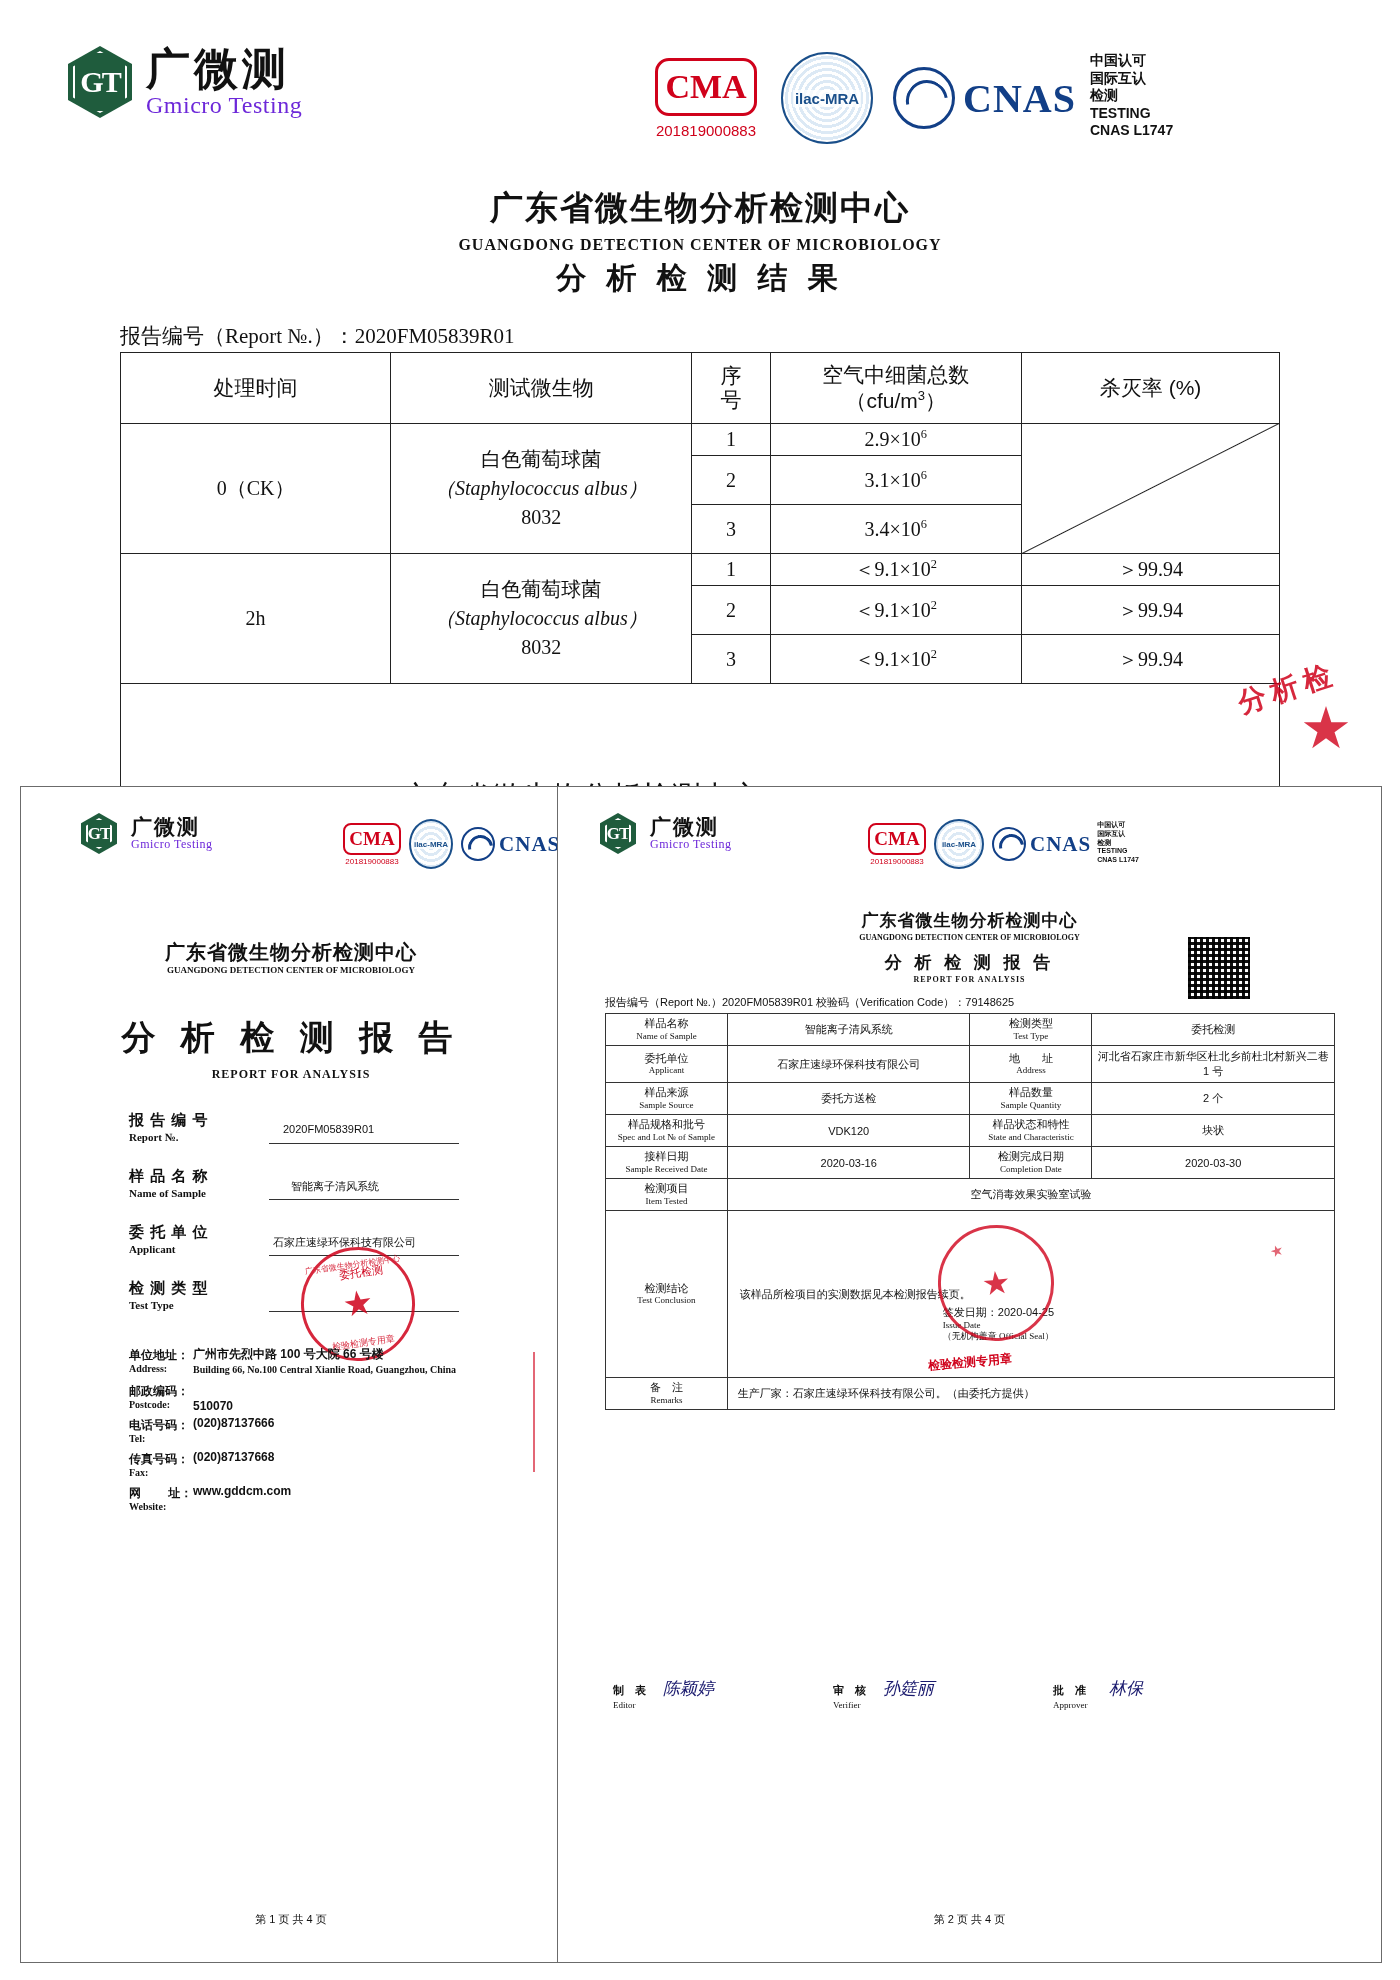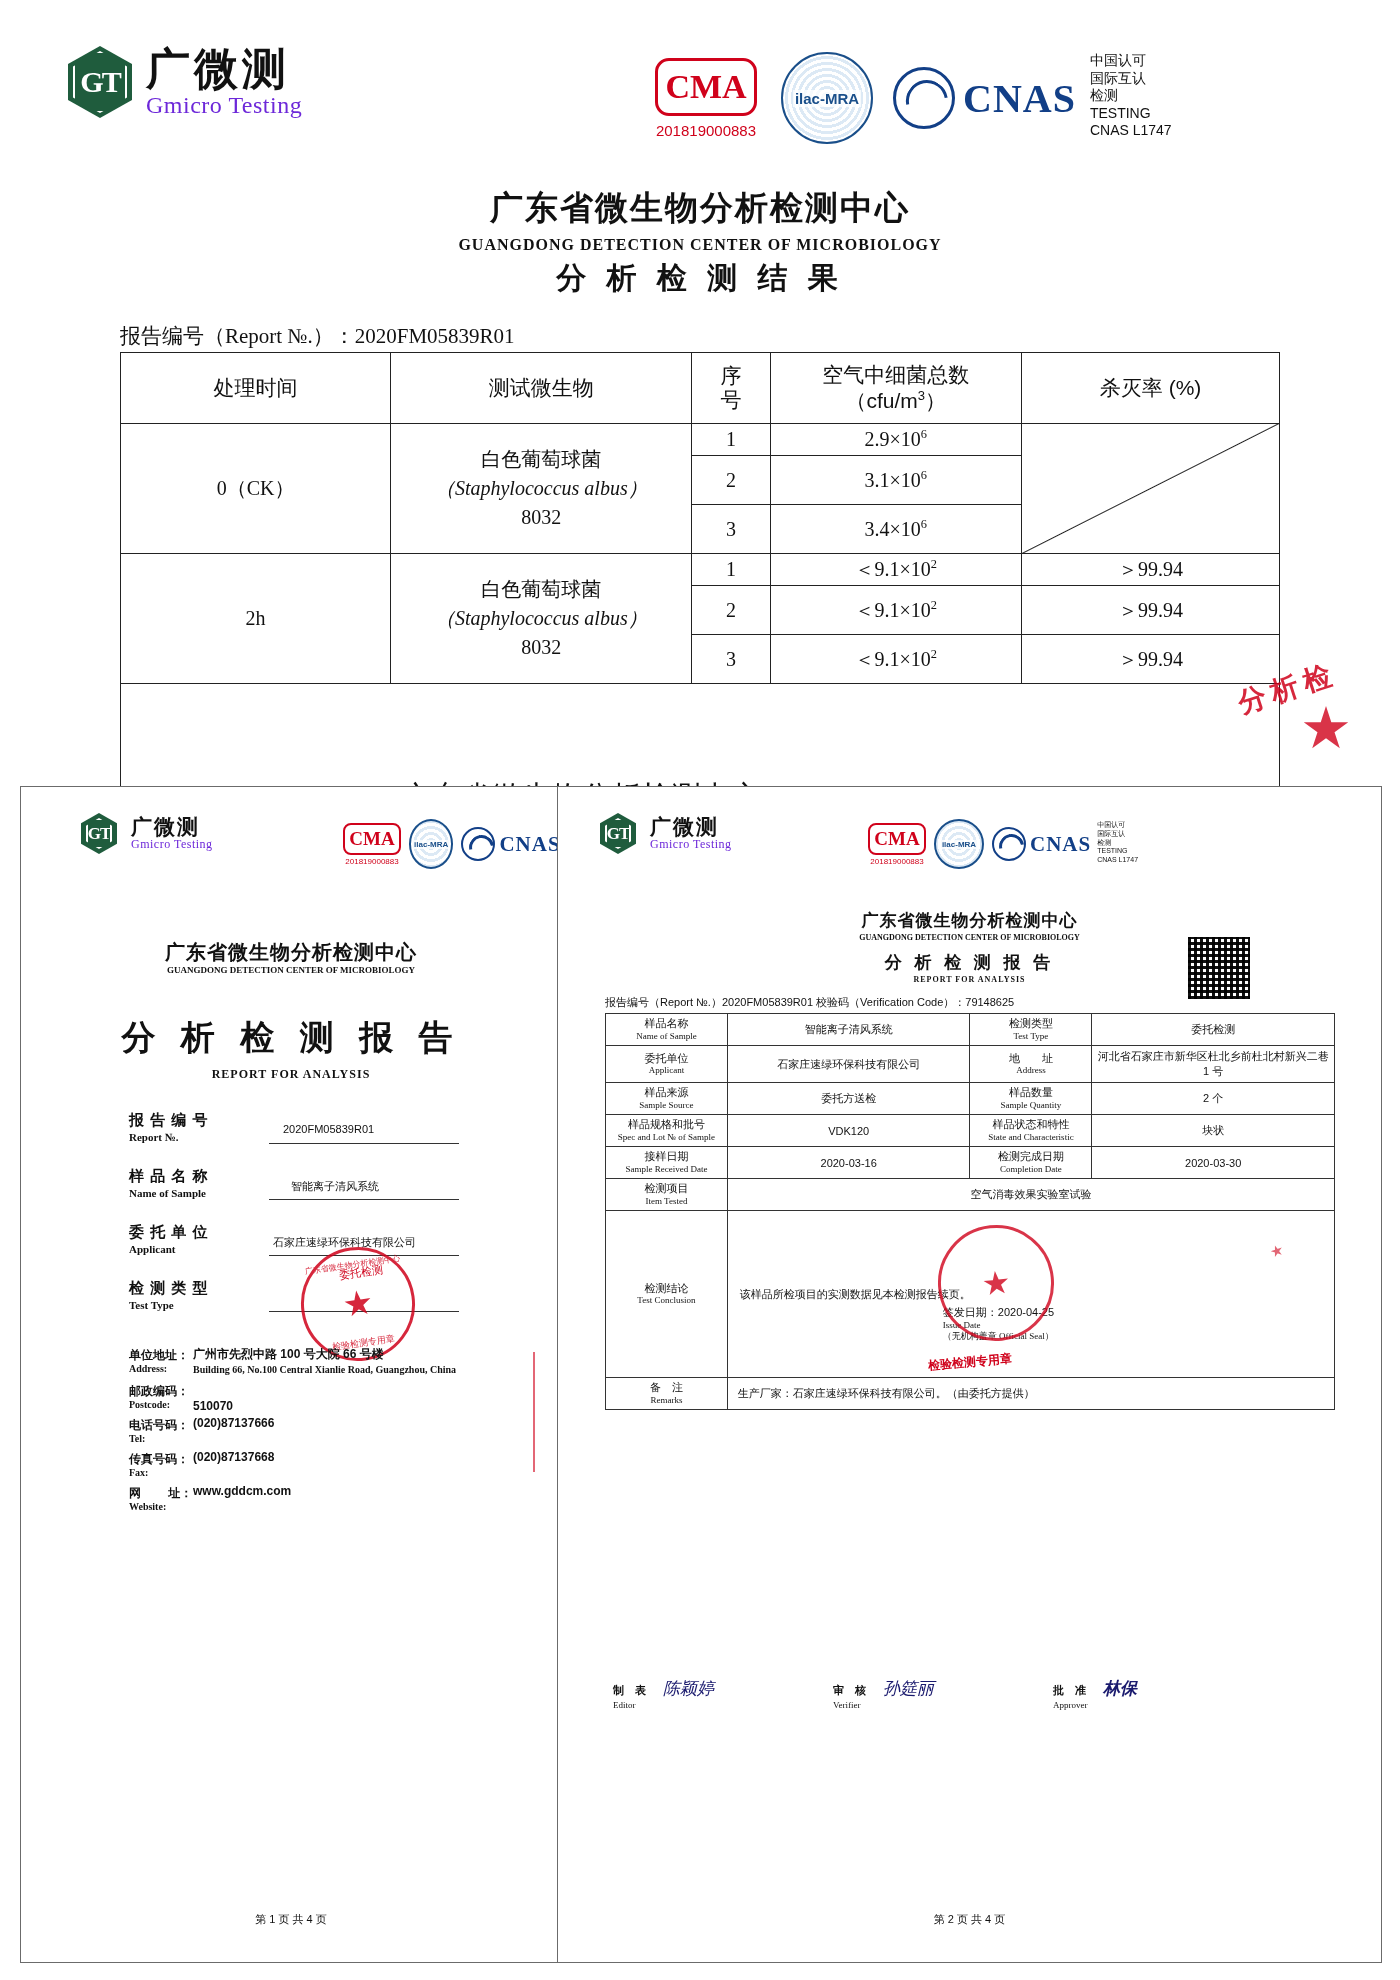--- a/index.html
+++ b/index.html
@@ -51,21 +51,21 @@
           repeating-radial-gradient(circle at 50% 50%, #ffffff 0 3px, #dce9f5 3px 6px);}
   .ilac span{background:rgba(255,255,255,.75);padding:0 2px;}
   .cnas{display:flex;align-items:center;}
   .cnas-swirl{border-radius:50%;border:3px solid #123f87;position:relative;}
   .cnas-swirl::after{
     content:"";position:absolute;left:18%;top:18%;width:64%;height:64%;
     border-radius:50%;border:3px solid #123f87;border-right-color:transparent;border-bottom-color:transparent;
     transform:rotate(35deg);
   }
   .cnas-word{font-family:"Liberation Serif",serif;font-weight:bold;color:#123f87;letter-spacing:1px;}
-  .cnas-txt{font-family:"Liberation Sans",sans-serif;color:#111;line-height:1.25;}
+  .cnas-txt{font-family:"Liberation Sans",sans-serif;color:#111;line-height:1.25;font-weight:bold;}
 
   .title-cn{position:absolute;width:100%;text-align:center;font-family:"Liberation Sans",sans-serif;font-weight:bold;}
   .title-en{position:absolute;width:100%;text-align:center;font-family:"Liberation Serif",serif;font-weight:bold;}
 
   .report-no{position:absolute;font-family:"Liberation Serif",serif;}
 
   table.result{
     position:absolute;border-collapse:collapse;
     font-family:"Liberation Serif",serif;
   }
@@ -460,20 +460,20 @@
     <span class="handwrite" style="margin-left:14px;">陈颖婷</span>
     <div class="sign-en">Editor</div>
   </div>
   <div class="sign-row" style="left:275px;top:890px;">
     <span class="sign-cn">审　核</span>
     <span class="handwrite" style="margin-left:14px;">孙筵丽</span>
     <div class="sign-en">Verifier</div>
   </div>
   <div class="sign-row" style="left:495px;top:890px;">
     <span class="sign-cn">批　准</span>
-    <span class="handwrite" style="margin-left:14px;font-weight:bold;">林保</span>
+    <span class="handwrite" style="margin-left:20px;">林保</span>
     <div class="sign-en">Approver</div>
   </div>
 
   <div class="footer-page" style="top:1125px;">第 2 页 共 4 页</div>
 
   <div class="stamp" style="left:760px;top:330px;width:60px;height:160px;opacity:.6;font-family:'Liberation Sans',sans-serif;font-size:13px;font-weight:bold;line-height:1.4;transform:rotate(-90deg) translate(-30px,0);transform-origin:center;">★</div>
 </div>
 
 </body></html>

